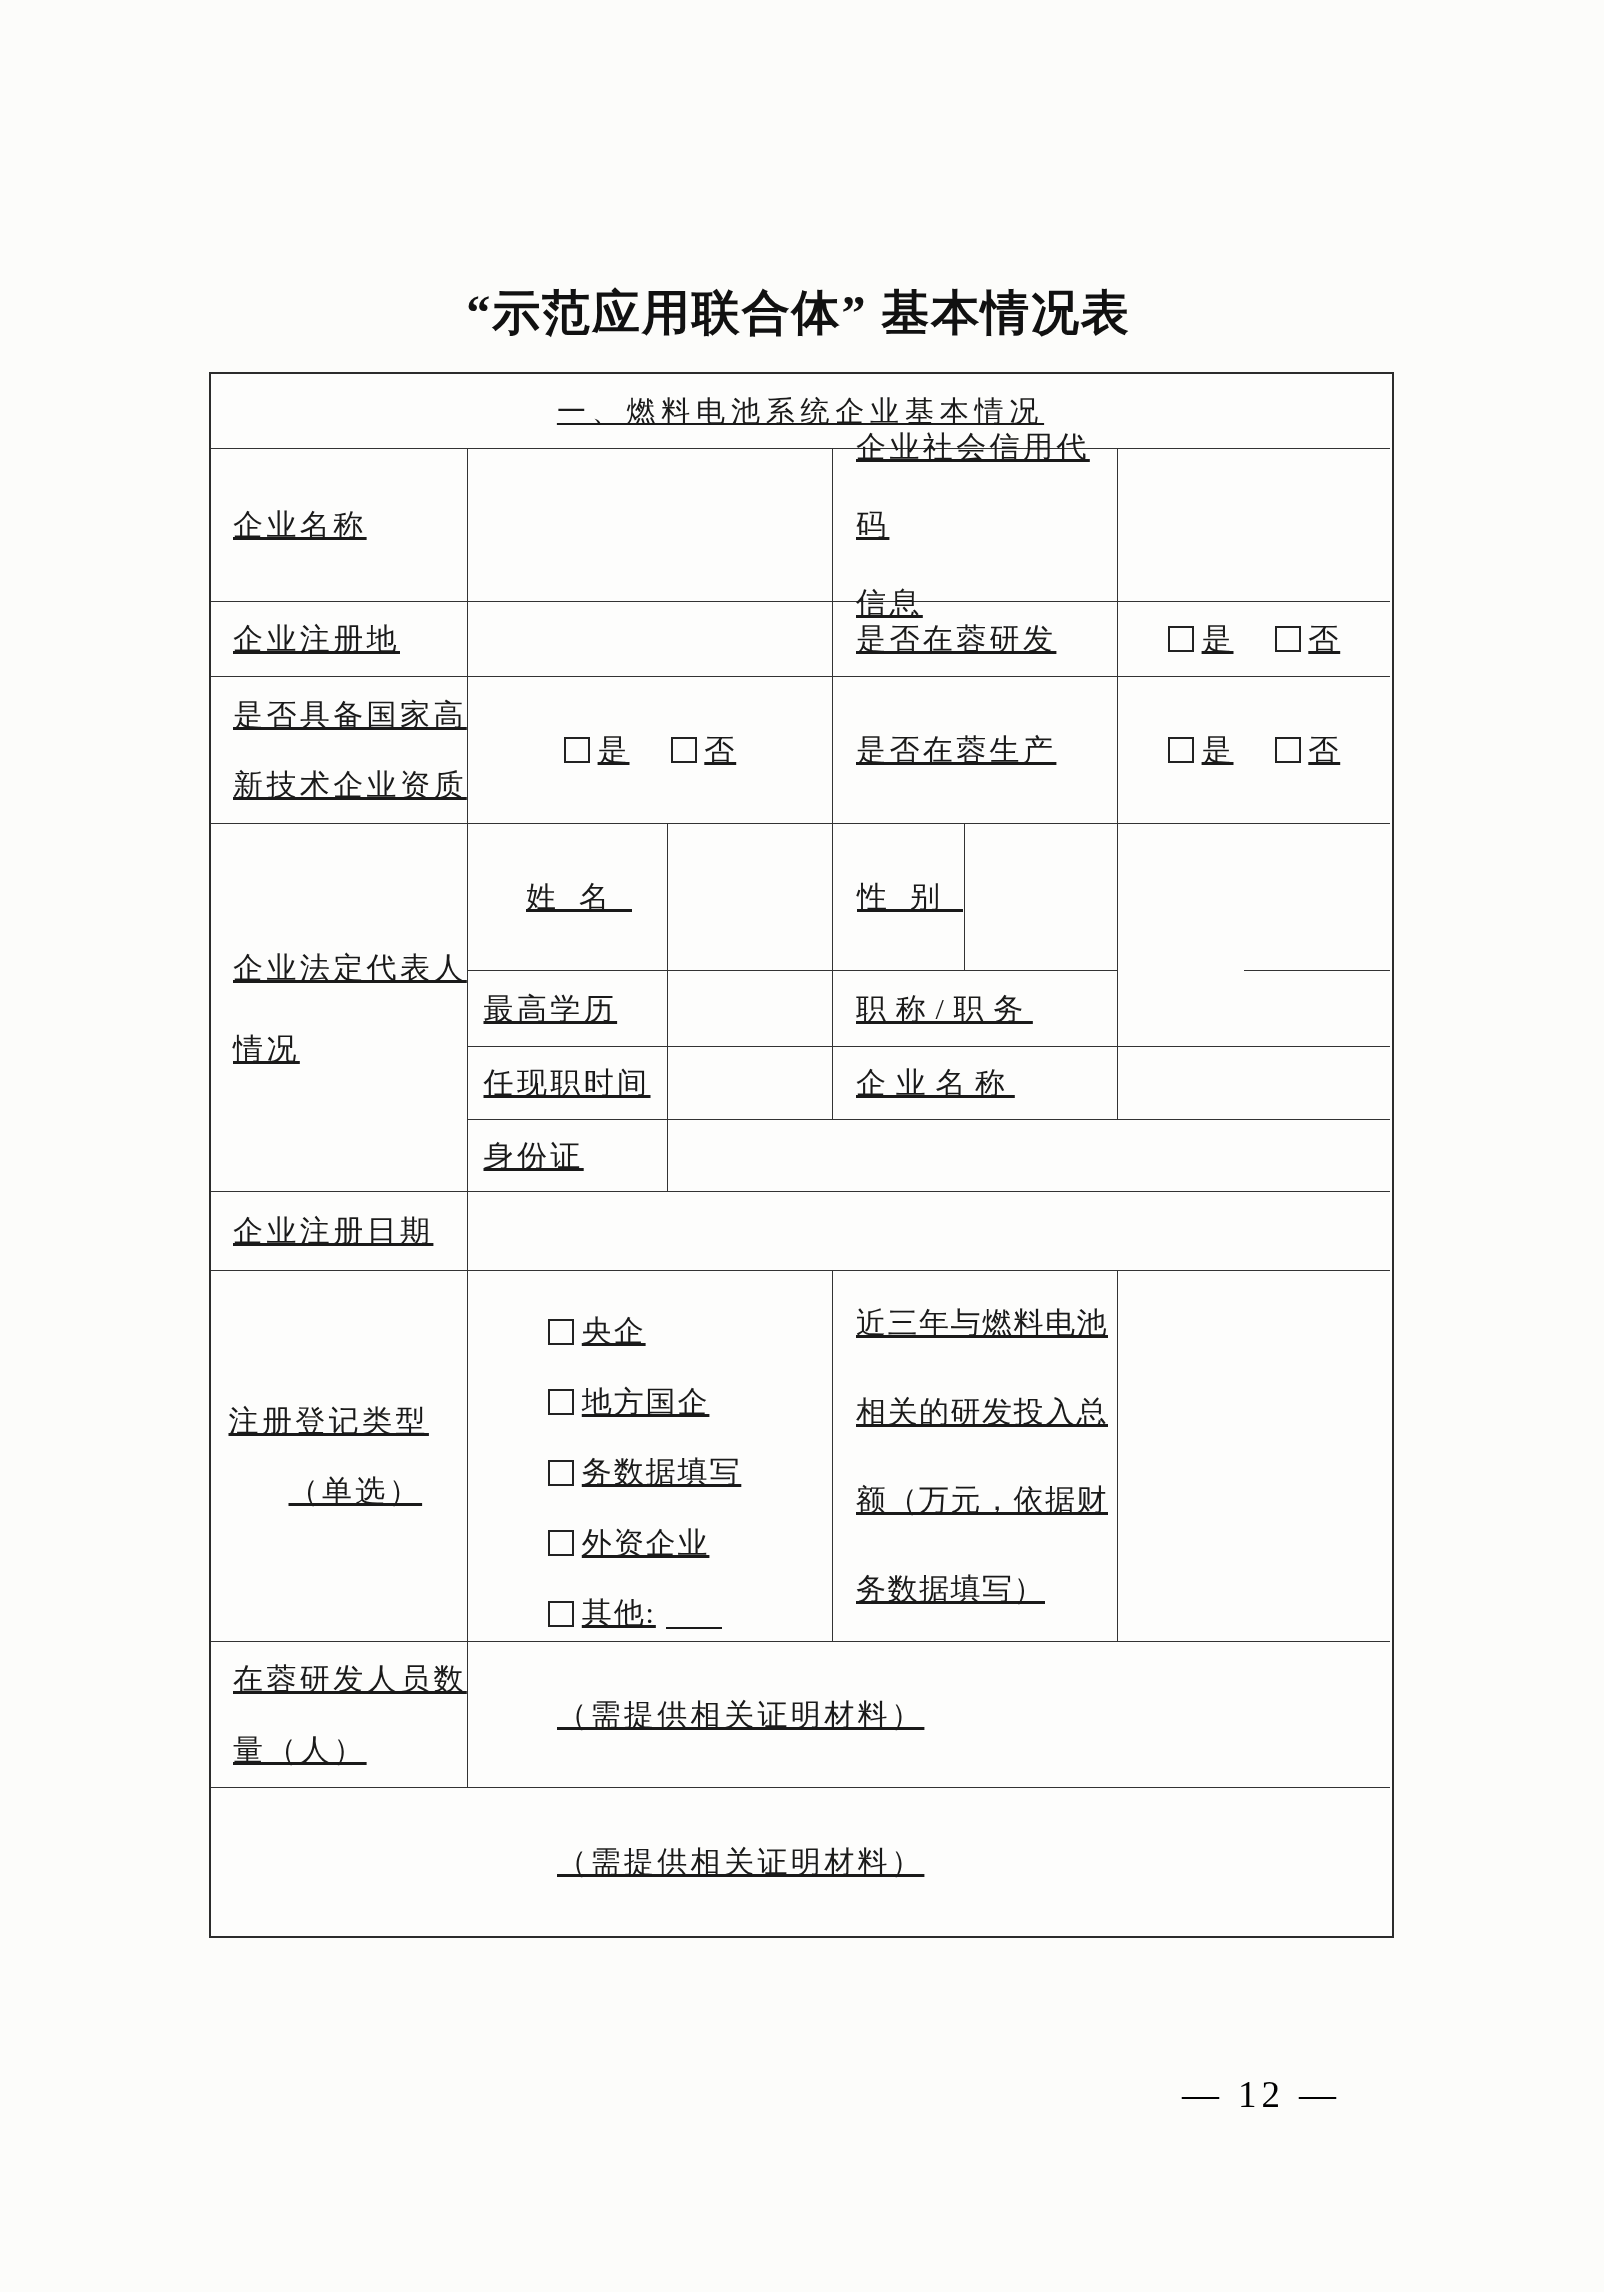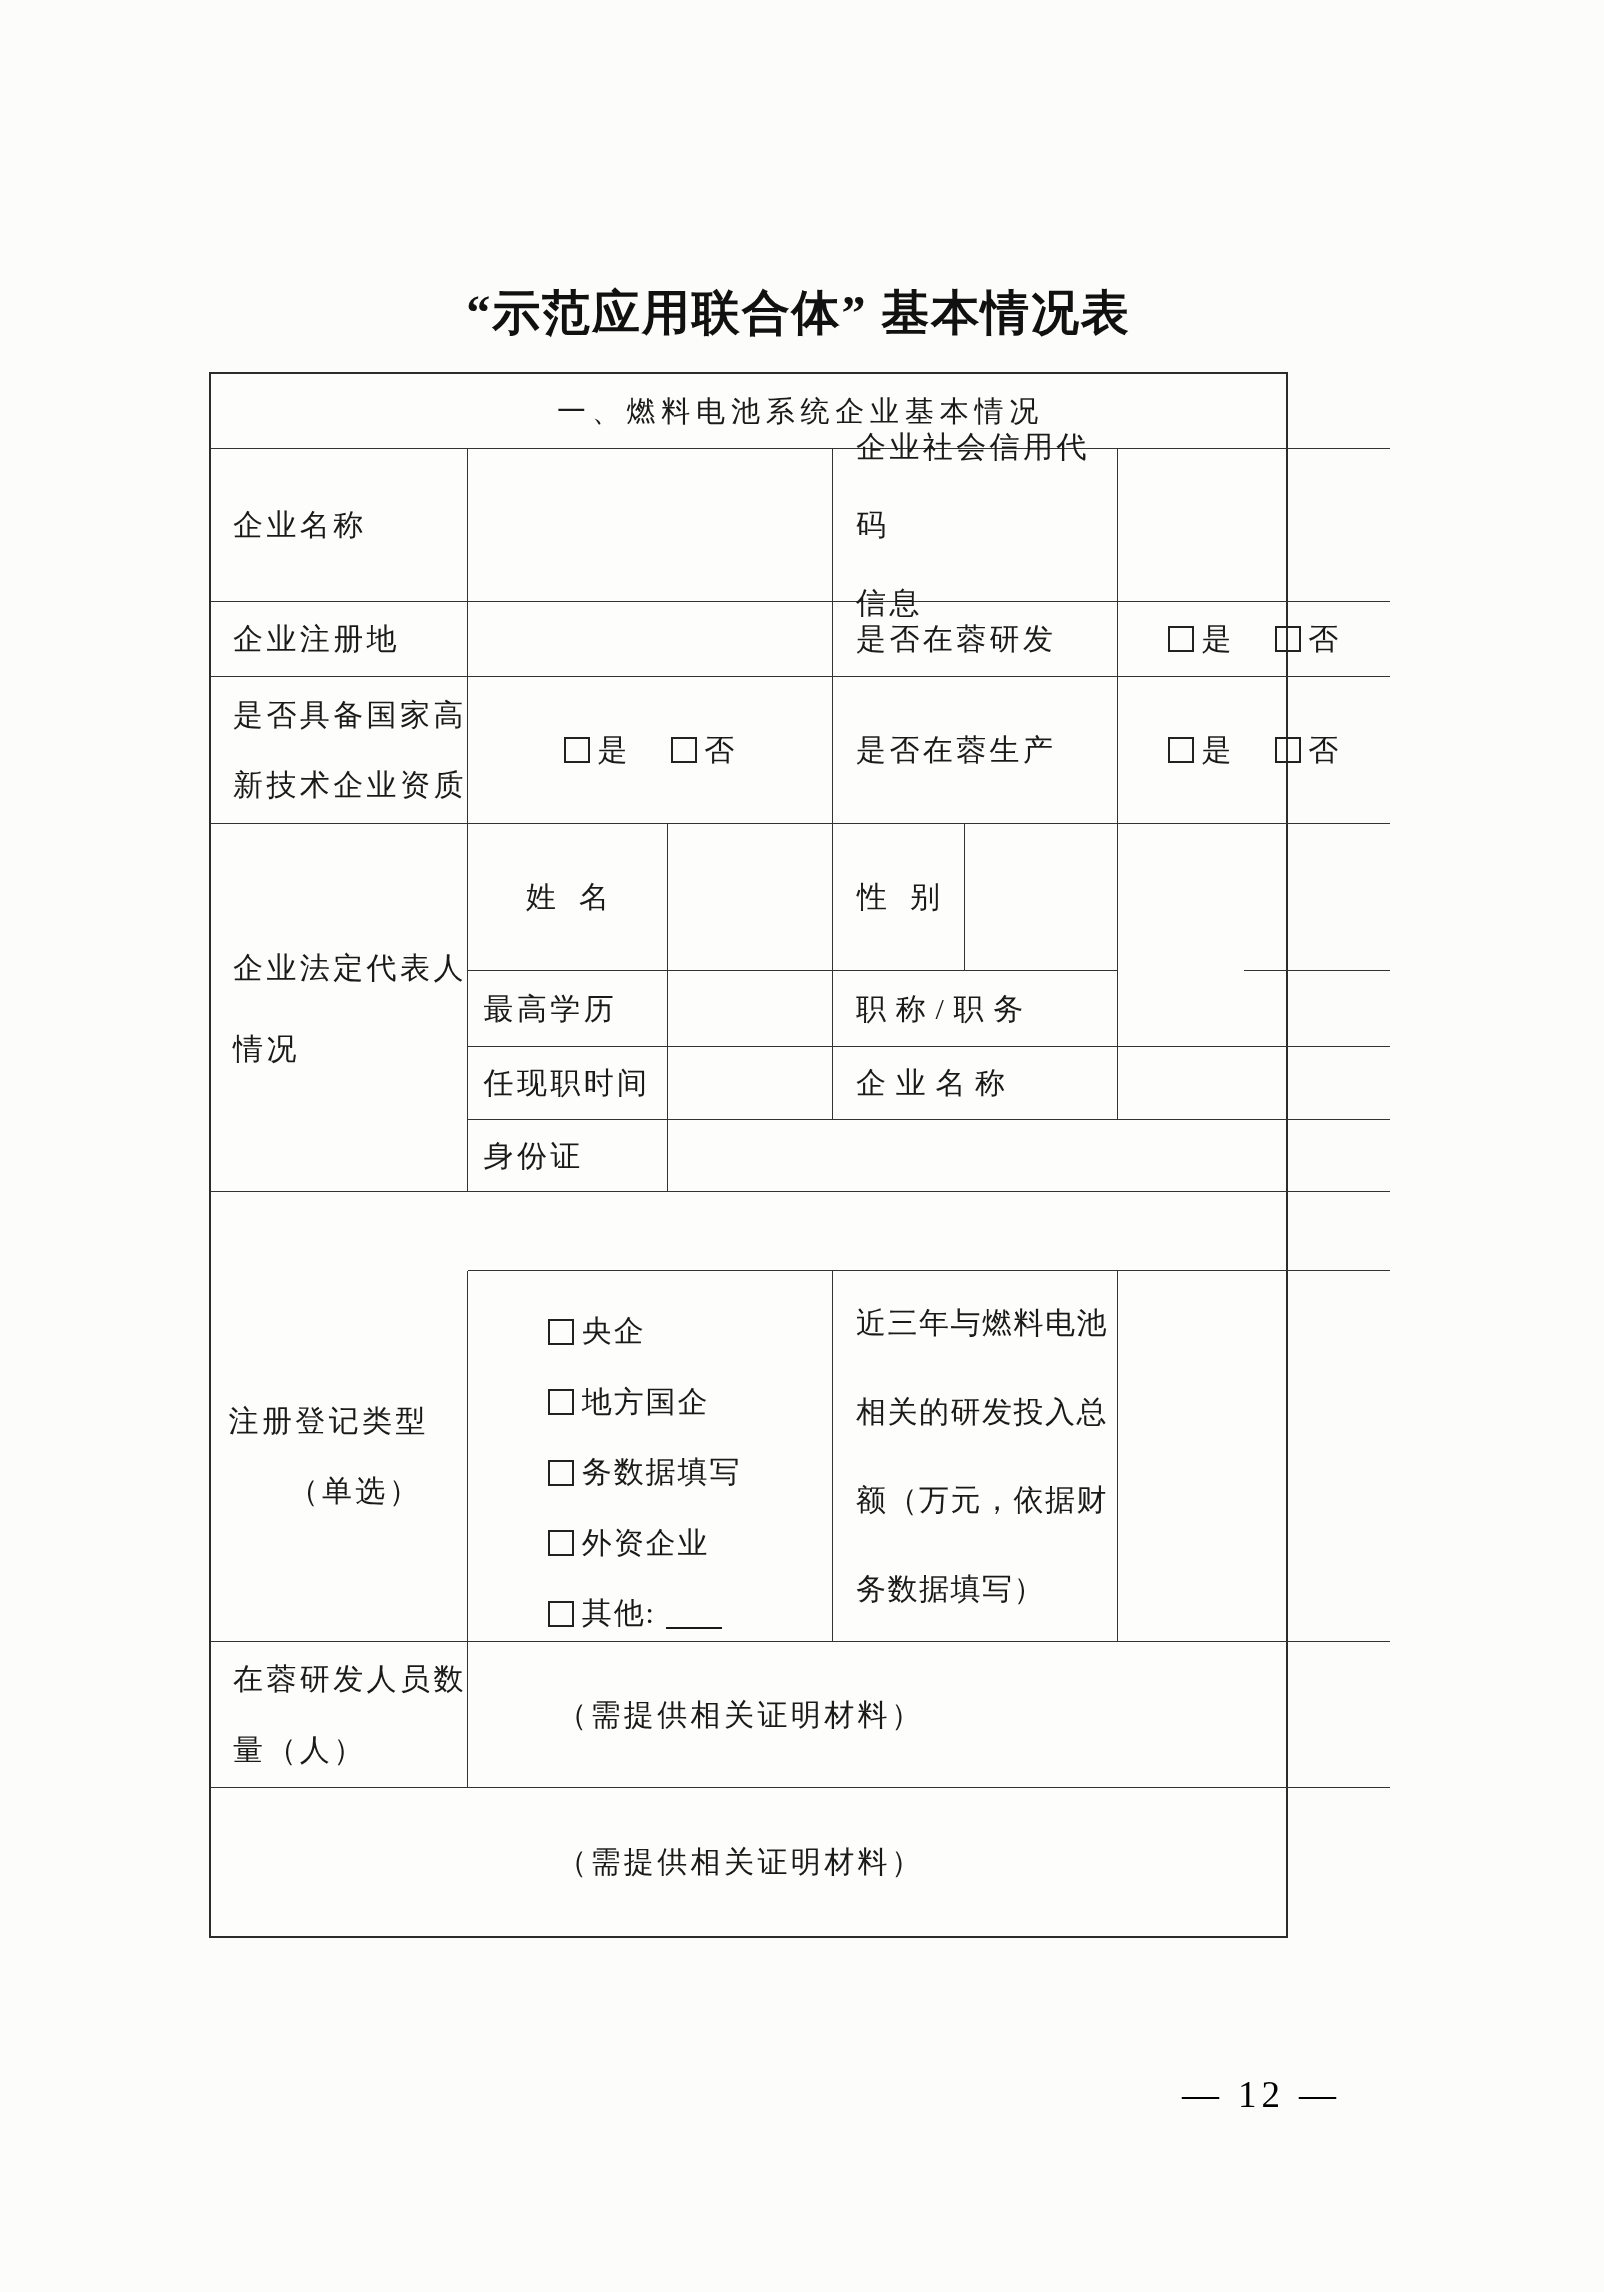--- a/index.html
+++ b/index.html
@@ -21,24 +21,25 @@
     font-size: 48px;
     font-weight: 700;
     letter-spacing: 1.9px;
     color: #111;
     line-height: 1.3;
   }
   .tbl {
     display: grid;
     grid-template-columns: 257px 200px 165px 132px 153px 126px 146px;
     grid-template-rows: 75px 153px 75px 147px 147px 76px 73px 72px 79px 371px 146px 148px;
-    width: 1079px;
+    width: 1185px;
     margin: 28px 0 0 209px;
     border: 2.9px solid #2c2c2c;
     background: #fdfdfc;
+    text-decoration: underline;
   }
   .c {
     border-right: 1.9px solid #333;
     border-bottom: 1.9px solid #333;
     display: flex;
     align-items: center;
     font-size: 30px;
     letter-spacing: 3.4px;
     line-height: 2.35;
     white-space: pre-line;
@@ -153,20 +154,21 @@
     <div class="c nr" style="grid-area:6/6/7/8"></div>
 
     <div class="c pad16" style="grid-area:7/2/8/3">任现职时间</div>
     <div class="c" style="grid-area:7/3/8/4"></div>
     <div class="c pad24 sp1" style="grid-area:7/4/8/6">企业名称</div>
     <div class="c nr" style="grid-area:7/6/8/8"></div>
 
     <div class="c pad16" style="grid-area:8/2/9/3">身份证</div>
     <div class="c nr" style="grid-area:8/3/9/8"></div>
 
+    <div class="c lbl" style="grid-area:9/1/10/2">企业注册日期</div>
     <div class="c nr" style="grid-area:9/2/10/8"></div>
 
     <div class="c col" style="grid-area:10/1/11/2">
       <span>注册登记类型</span>
       <span class="note">（单选）</span>
     </div>
     <div class="c chklist" style="grid-area:10/2/11/4">
       <span class="opt"><span class="box"></span><span>央企</span></span>
       <span class="opt"><span class="box"></span><span>地方国企</span></span>
       <span class="opt"><span class="box"></span><span>务数据填写</span></span>

